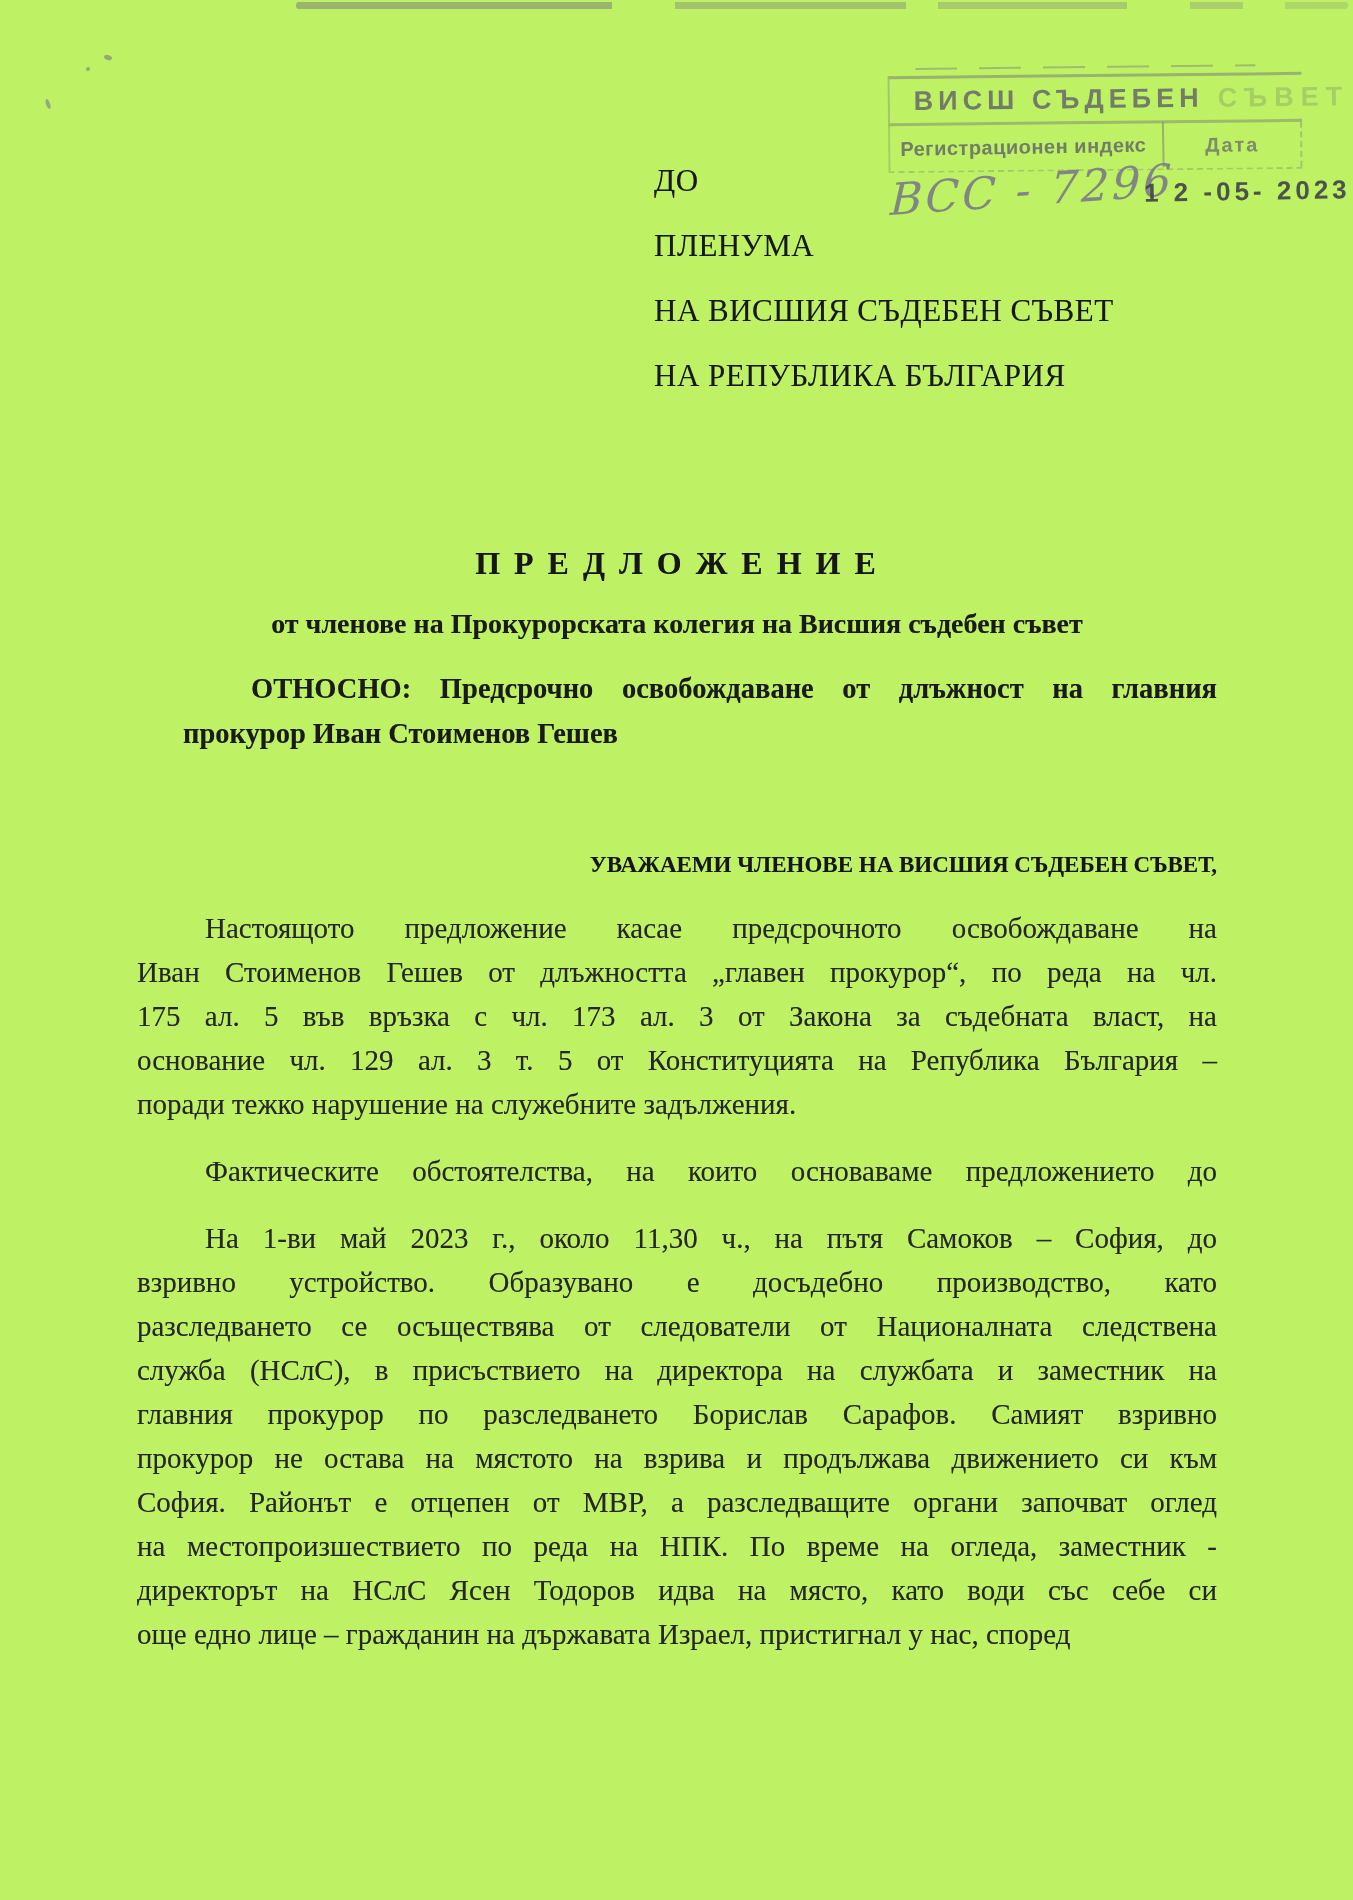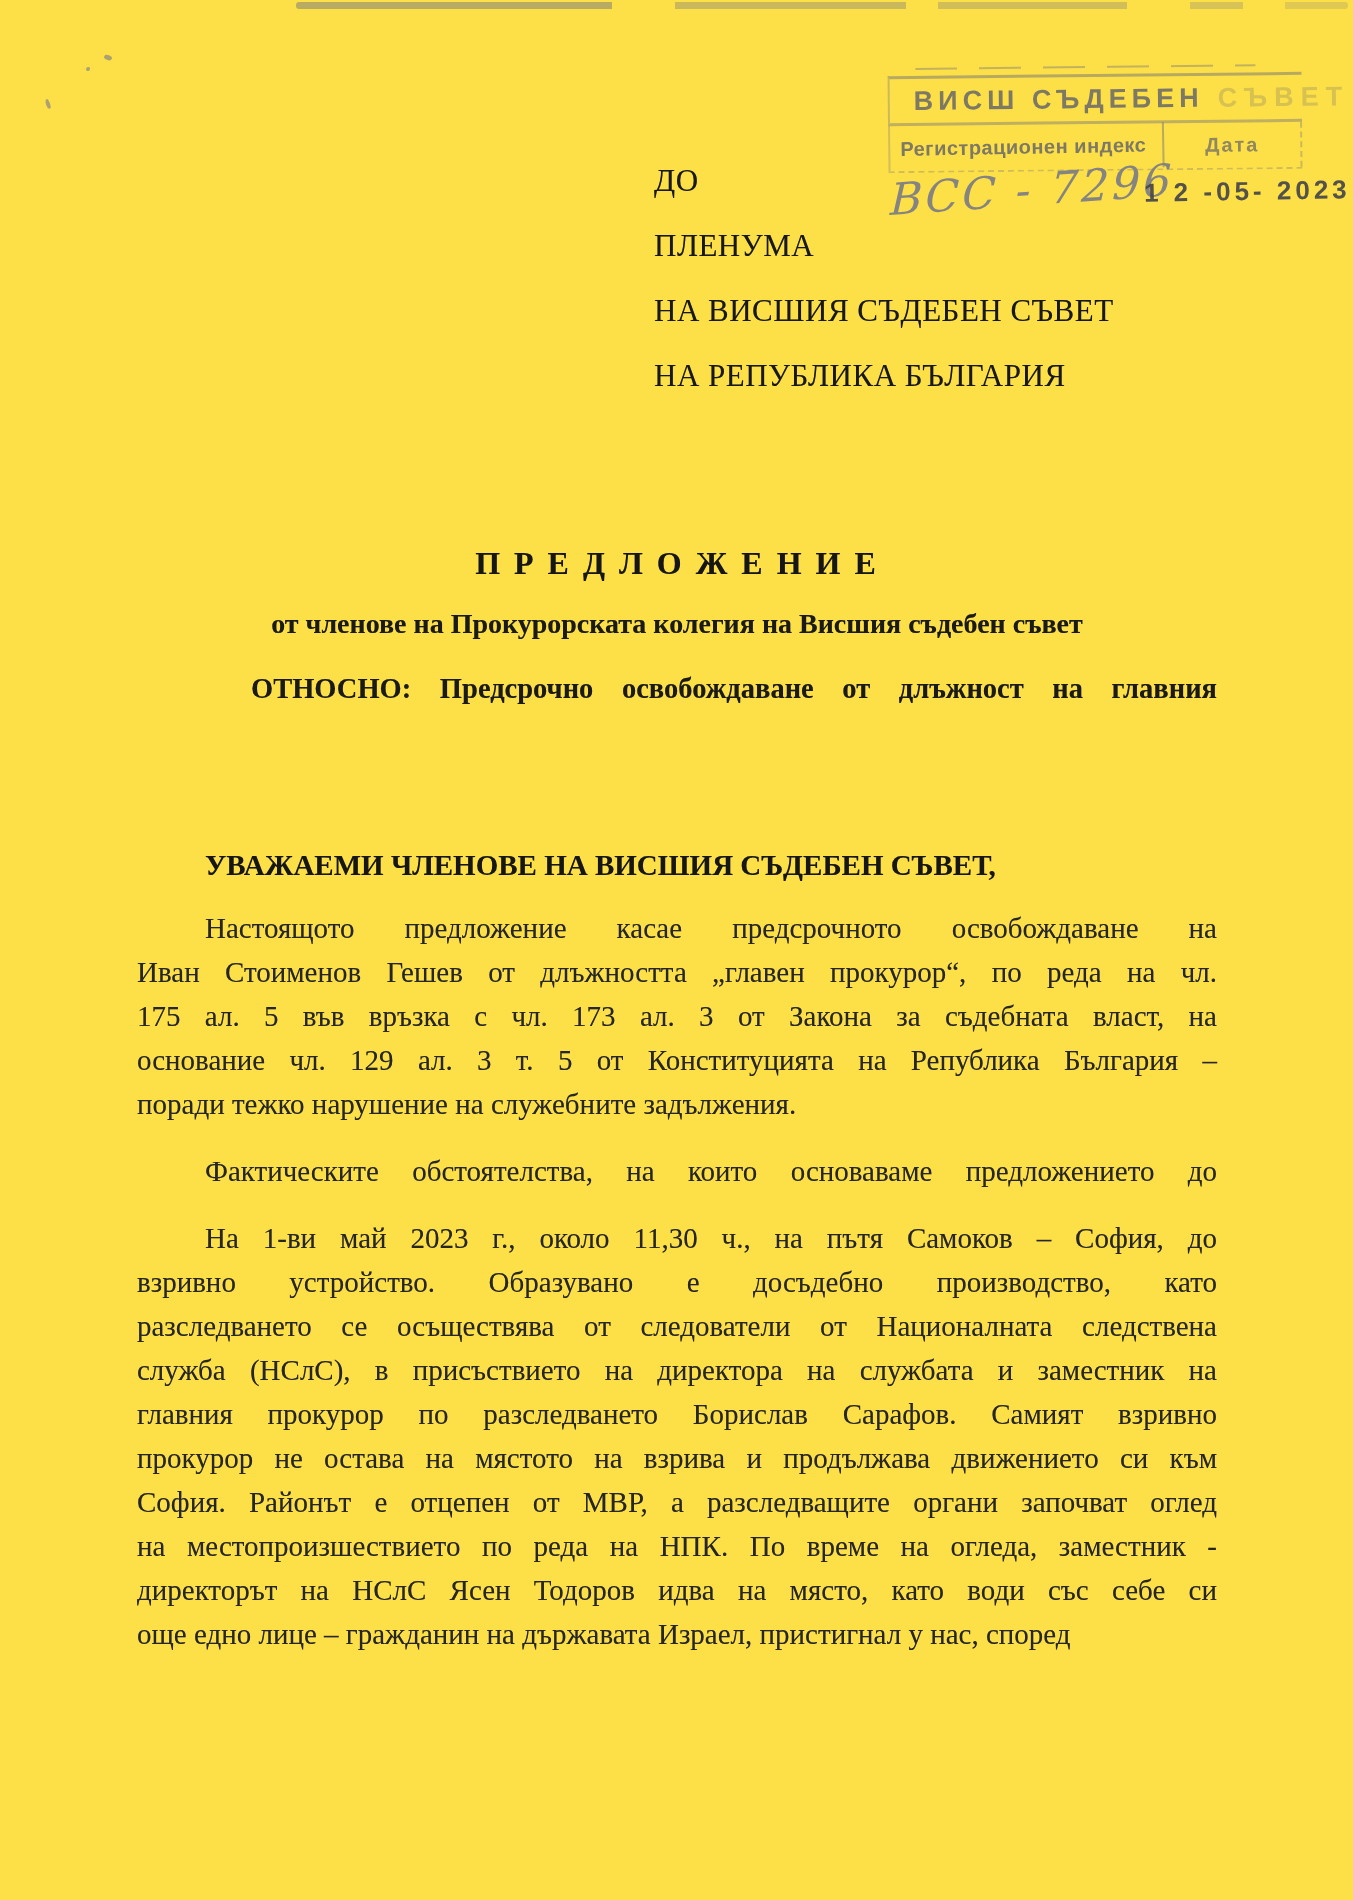--- a/index.html
+++ b/index.html
@@ -1,18 +1,18 @@
 <!DOCTYPE html>
 <html><head>
 <meta charset="utf-8">
 <style>
   html,body { margin:0; padding:0; background:#e9e9e9; }
   .page {
     position:relative; width:1353px; height:1900px; margin:0 auto;
-    background:#fde047; overflow:hidden;
+    background:#bef264; overflow:hidden;
     font-family:"Liberation Serif", serif; color:#232323;
   }
 
   
   .scan-top {
     position:absolute; top:2px; left:296px; width:1052px; height:7px; border-radius:3px;
     background:linear-gradient(90deg,
       rgba(118,118,124,.50) 0 30%, rgba(118,118,124,0) 30% 36%,
       rgba(118,118,124,.38) 36% 58%, rgba(118,118,124,0) 58% 61%,
       rgba(118,118,124,.32) 61% 79%, rgba(118,118,124,0) 79% 85%,
@@ -85,22 +85,22 @@
     font-size:28px; font-weight:bold; color:#1a1a1a;
   }
   .subject {
     position:absolute; left:137px; top:666px; width:1080px;
     font-weight:bold; font-size:28.5px; color:#1a1a1a;
   }
   .subject .line { height:45px; line-height:45px; }
 
   .flow { position:absolute; left:137px; top:843px; width:1080px; font-size:29px; color:#262626; }
   .salutation {
-    font-weight:bold; font-size:29px; text-indent:68px;
-    height:44px; line-height:44px; margin-bottom:19px; color:#161616; white-space:nowrap;
+    font-weight:bold; font-size:23px; text-indent:68px;
+    height:44px; line-height:44px; margin-bottom:19px; color:#161616; white-space:nowrap;text-align:right;
   }
   .para { margin-bottom:23px; }
   .jlines .line { height:44px; line-height:44px; text-align:justify; text-align-last:justify; }
   .subject.jlines .line { height:45px; line-height:45px;margin-left:46px; }
   .jlines .line.first { text-indent:68px; }
   .jlines .line.last { text-align-last:left; }
 
   .recipient, .title, .fromline, .subject, .flow { text-shadow:0 0 .6px rgba(40,40,40,.38); }
 </style>
 </head>
@@ -130,20 +130,21 @@
       <div class="line first">ДО</div>
       <div class="line">ПЛЕНУМА</div>
       <div class="line">НА ВИСШИЯ СЪДЕБЕН СЪВЕТ</div>
       <div class="line last">НА РЕПУБЛИКА БЪЛГАРИЯ</div>
     </div>
 
   <div class="title">П Р Е Д Л О Ж Е Н И Е</div>
   <div class="fromline">от членове на Прокурорската колегия на Висшия съдебен съвет</div>
   <div class="subject jlines">
       <div class="line first">ОТНОСНО: Предсрочно освобождаване от длъжност на главния</div>
+      <div class="line last">прокурор Иван Стоименов Гешев</div>
     </div>
 
   <div class="flow">
     <div class="salutation">УВАЖАЕМИ ЧЛЕНОВЕ НА ВИСШИЯ СЪДЕБЕН СЪВЕТ,</div>
     <div class="para jlines">
         <div class="line first">Настоящото предложение касае предсрочното освобождаване на</div>
         <div class="line">Иван Стоименов Гешев от длъжността „главен прокурор“, по реда на чл.</div>
         <div class="line">175 ал. 5 във връзка с чл. 173 ал. 3 от Закона за съдебната власт, на</div>
         <div class="line">основание чл. 129 ал. 3 т. 5 от Конституцията на Република България –</div>
         <div class="line last">поради тежко нарушение на служебните задължения.</div>

